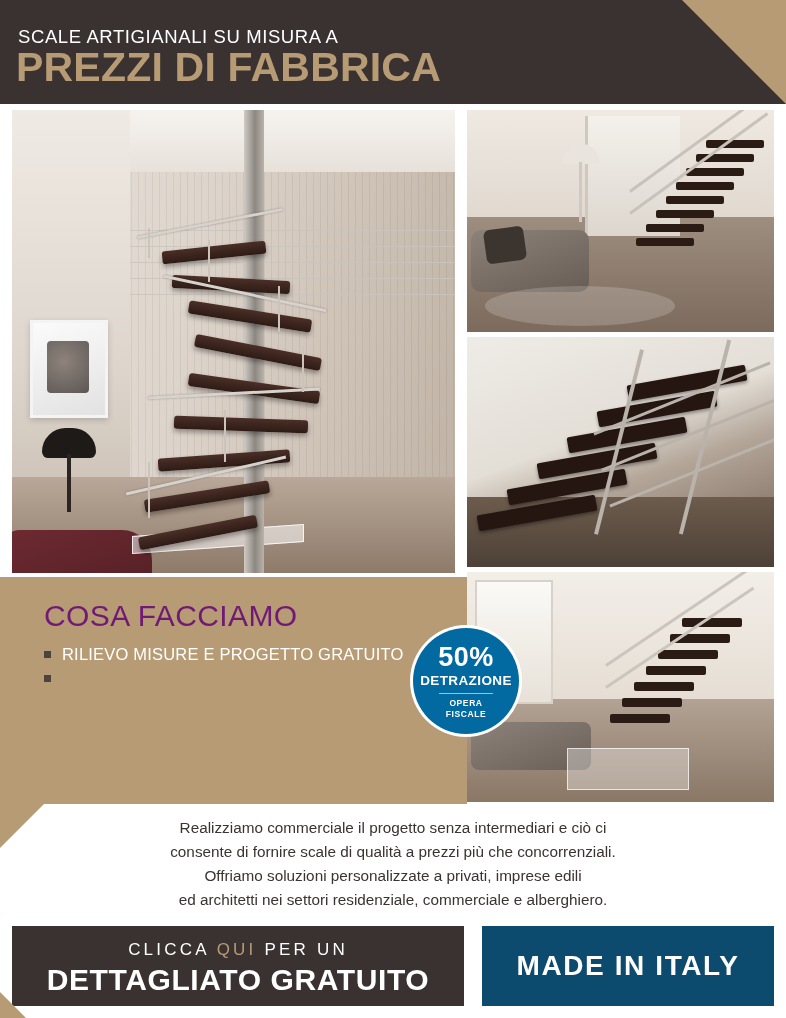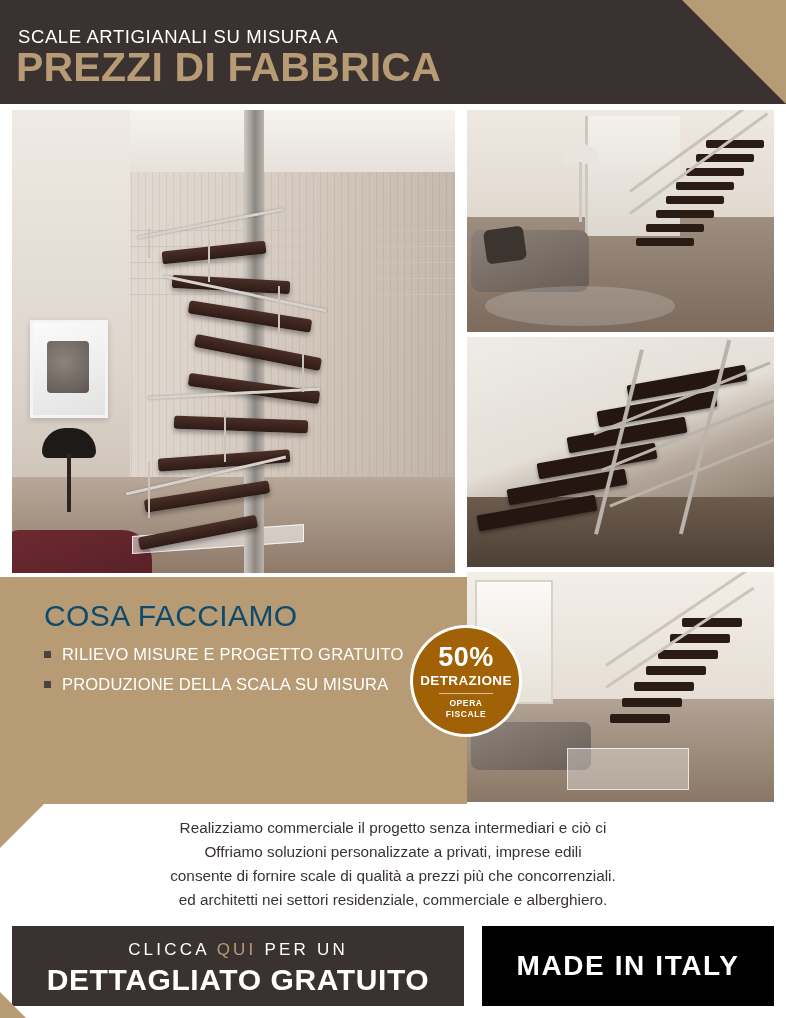--- a/index.html
+++ b/index.html
@@ -187,21 +187,21 @@
   .rb-rail { position:absolute; height:3px; background:#cbc5be;}
   .rb-sofa { position:absolute; left:4px; top:150px; width:120px; height:48px; background:linear-gradient(160deg,#8d8279,#6b6058); border-radius:8px;}
   .rb-table { position:absolute; left:100px; top:176px; width:120px; height:40px; background:rgba(255,255,255,0.35); border:1px solid rgba(255,255,255,0.7);}
 
   
   .badge {
     position: absolute;
     left: 413px; top: 628px;
     width: 106px; height: 106px;
     border-radius: 50%;
-    background: #a16207;
+    background: #0369a1;
     color: #ffffff;
     text-align: center;
     z-index: 40;
     box-shadow: 0 0 0 3px #ffffff;
   }
   .badge-pct { margin-top: 16px; font-size: 27px; font-weight: bold; letter-spacing: .5px; line-height: 1; }
   .badge-detr { font-size: 13.5px; font-weight: bold; letter-spacing: .4px; margin-top: 2px; }
   .badge-rule { width: 54px; height: 1px; background: rgba(255,255,255,.6); margin: 5px auto 4px; }
   .badge-bonus { font-size: 8.5px; font-weight: bold; letter-spacing: .6px; line-height: 1.25; }
 
@@ -209,21 +209,21 @@
   .cosa {
     position: absolute;
     left: 0; top: 577px;
     width: 467px; height: 227px;
     background: #b79b74;
     color: #ffffff;
   }
   .cosa-title {
     position: absolute; left: 44px; top: 22px;
     font-size: 30px; font-weight: normal; letter-spacing: .4px;
-    color: #0c4a6e;
+    color: #701a75;
   }
   .cosa-list {
     position: absolute; left: 44px; top: 68px;
     margin: 0; padding: 0; list-style: none;
   }
   .cosa-list li {
     display: flex; align-items: center;
     font-size: 16.5px;
     letter-spacing: .2px;
     margin-bottom: 11px;
@@ -279,21 +279,21 @@
     font-weight: normal;
   }
   .cta-line1 .hl { color: #b79b74; }
   .cta-line2 {
     font-size: 30px; font-weight: bold; letter-spacing: .6px; margin-top: 3px;
   }
   .made {
     position: absolute;
     left: 482px; top: 10px;
     width: 292px; height: 80px;
-    background: #000000;
+    background: #0c4a6e;
     color: #ffffff;
     text-align: center;
   }
   .made-text {
     margin-top: 24px;
     font-size: 28px;
     font-weight: bold;
     letter-spacing: 1.6px;
   }
   .footer-corner {
@@ -419,39 +419,38 @@
 
   <div class="cosa">
     <div class="cosa-title">COSA FACCIAMO</div>
     <ul class="cosa-list">
       <li>
         <span class="bullet"></span>
         <span>RILIEVO MISURE E PROGETTO GRATUITO</span>
       </li>
       <li>
         <span class="bullet"></span>
-        <span>PRODUZIONE DELLA SCALA SU MISURA</span>
       </li>
     </ul>
   </div>
 
   <div class="badge">
     <div class="badge-pct">50%</div>
     <div class="badge-detr">DETRAZIONE</div>
     <div class="badge-rule"></div>
     <div class="badge-bonus">OPERA</div>
     <div class="badge-bonus">FISCALE</div>
   </div>
 
   <div class="blurb">
     <div class="blurb-corner-l"></div>
     <div class="blurb-inner">
       <div>Realizziamo commerciale il progetto senza intermediari e ciò ci</div>
+      <div>consente di fornire scale di qualità a prezzi più che concorrenziali.</div>
       <div>Offriamo soluzioni personalizzate a privati, imprese edili</div>
-      <div>consente di fornire scale di qualità a prezzi più che concorrenziali.</div>
       <div>ed architetti nei settori residenziale, commerciale e alberghiero.</div>
     </div>
   </div>
 
   <div class="footer">
     <div class="cta">
       <div class="cta-line1">
         <span>CLICCA</span>
         <span class="hl">QUI</span>
         <span>PER UN</span>

